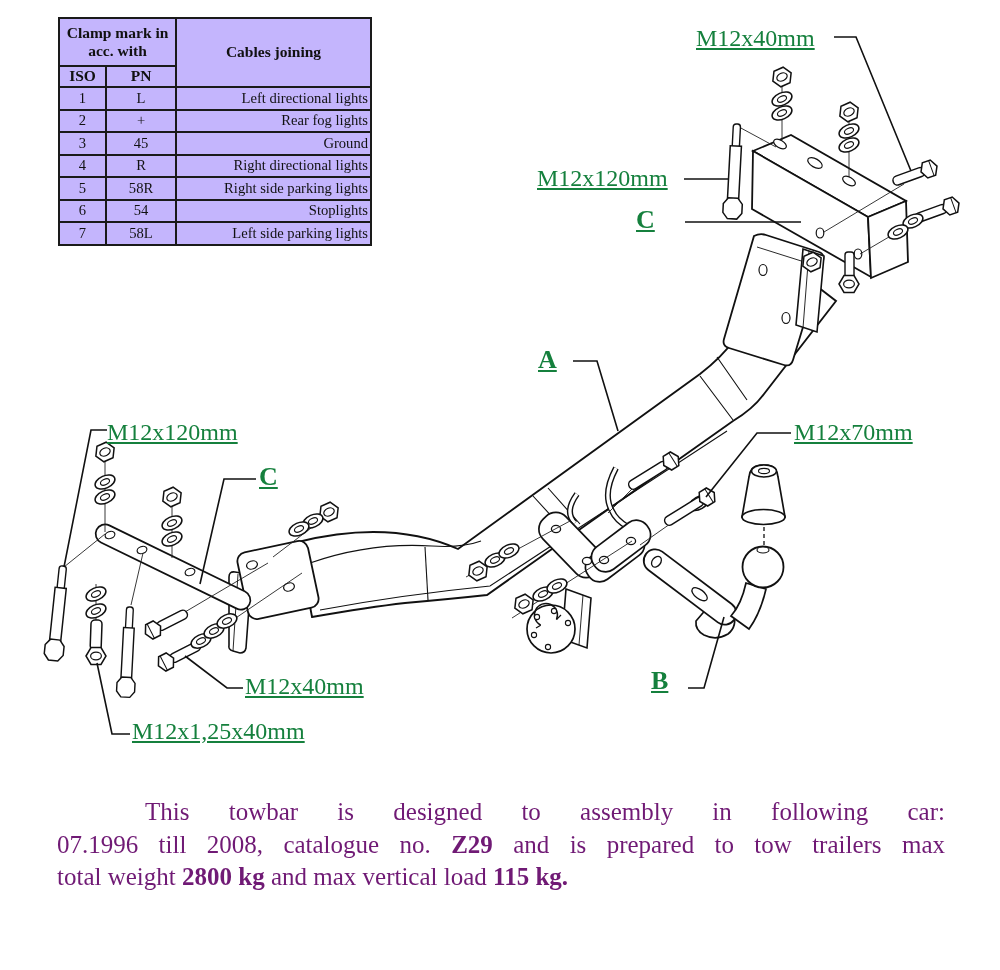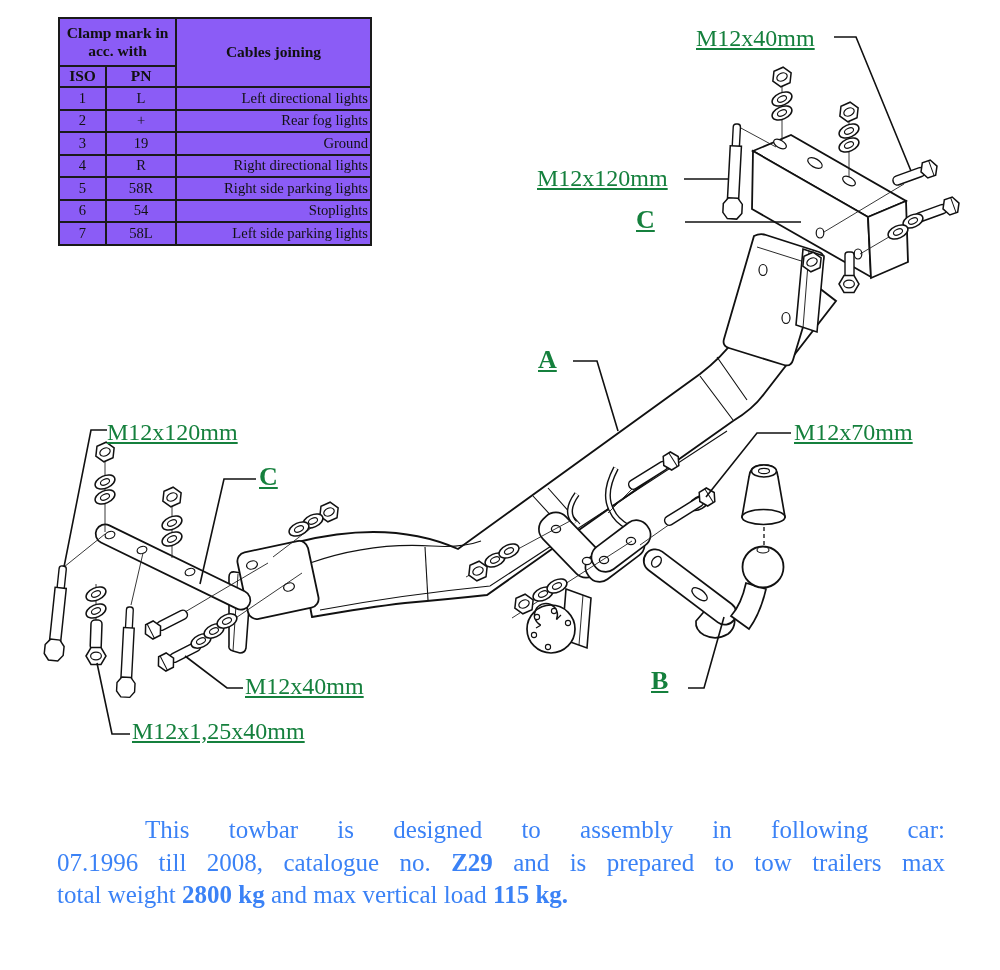--- a/index.html
+++ b/index.html
@@ -2,36 +2,36 @@
 <html><head>
 <meta charset="utf-8">
 <style>
   html,body{margin:0;padding:0;background:#fff;}
   .canvas{position:relative;width:1000px;height:970px;background:#fff;overflow:hidden;
           font-family:"Liberation Serif",serif;color:#111;}
   svg.art{position:absolute;left:0;top:0;}
 
   
   table.cable-table{position:absolute;left:58px;top:17px;width:312px;border-collapse:collapse;
-      table-layout:fixed;background:#8b5cf6;}
+      table-layout:fixed;background:#c4b5fd;}
   table.cable-table th,table.cable-table td{border:2px solid #1a1a1a;padding:0 2px;
       font-family:"Liberation Serif",serif;color:#111;overflow:hidden;}
   table.cable-table th{font-weight:bold;font-size:15.5px;line-height:1.18;text-align:center;}
   table.cable-table td{font-size:14.6px;height:20.5px;line-height:1;}
   td.c{text-align:center;}
   td.l{text-align:right;padding-left:5px;}
   tr.hdr1 th{height:46px;}
   tr.hdr2 th{height:19px;}
 
   
   .dl{position:absolute;font-size:24px;line-height:1;white-space:nowrap;color:#15803d;text-decoration:underline;}
   .dl.bold{font-weight:bold;font-size:26px;}
 
   
-  .desc{position:absolute;left:57px;top:814px;width:888px;font-size:25px;line-height:32.5px;color:#3b82f6;}
+  .desc{position:absolute;left:57px;top:796px;width:888px;font-size:25px;line-height:32.5px;color:#701a75;}
   .pline{text-align:justify;text-align-last:justify;white-space:normal;}
   .pline.first{text-indent:88px;}
   .pline.last{text-align:right;text-align-last:left;}
   .pline b{font-weight:bold;}
 </style>
 </head>
 <body>
 
 <div class="canvas">
 
@@ -261,21 +261,21 @@
       <td class="c">L</td>
       <td class="l">Left directional lights</td>
     </tr>
     <tr>
       <td class="c">2</td>
       <td class="c">+</td>
       <td class="l">Rear fog lights</td>
     </tr>
     <tr>
       <td class="c">3</td>
-      <td class="c">19</td>
+      <td class="c">45</td>
       <td class="l">Ground</td>
     </tr>
     <tr>
       <td class="c">4</td>
       <td class="c">R</td>
       <td class="l">Right directional lights</td>
     </tr>
     <tr>
       <td class="c">5</td>
       <td class="c">58R</td>

